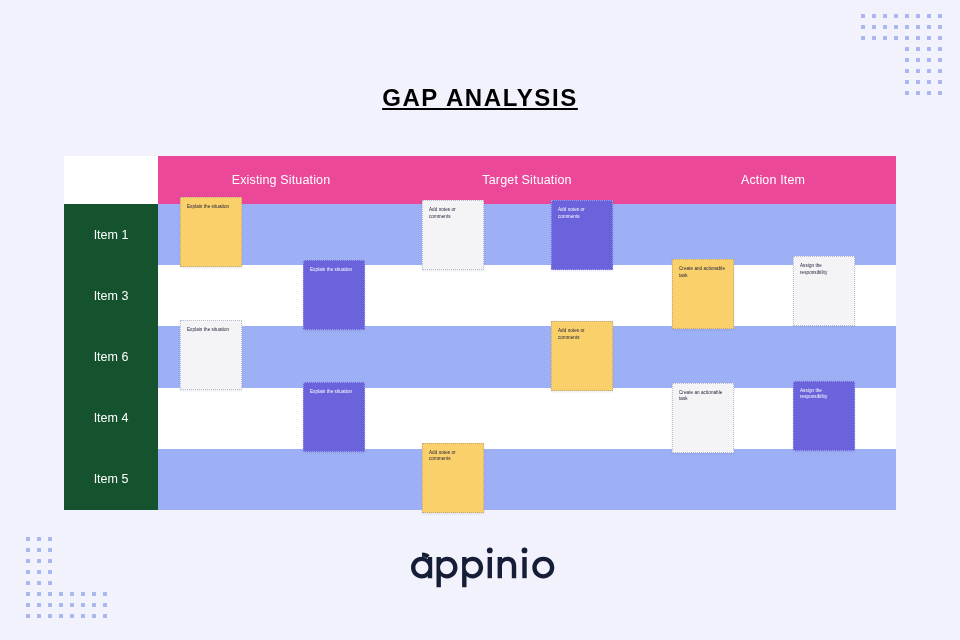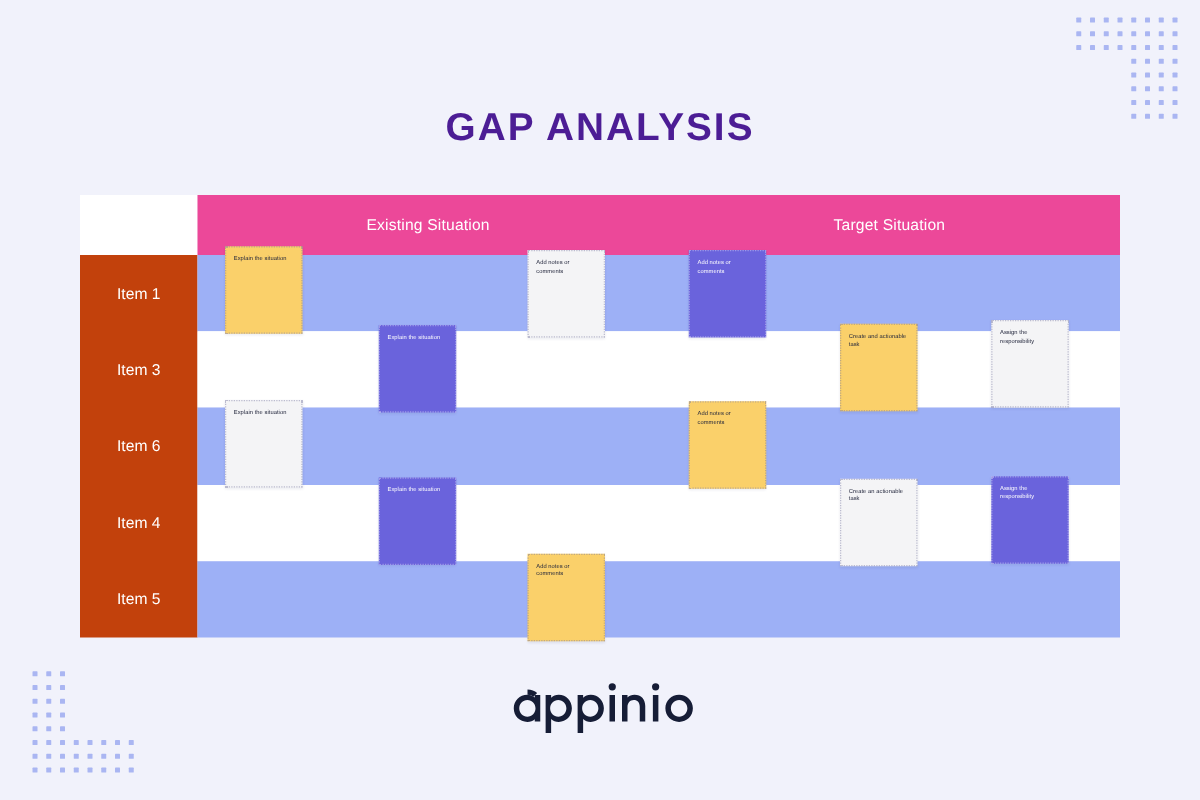--- a/index.html
+++ b/index.html
@@ -42,24 +42,25 @@
     grid-template-rows: repeat(8, 4px);
   }
 
   
   #page-title {
     position: absolute;
     top: 84px;
     left: 0;
     width: 100%;
     text-align: center;
-    font-size: 31px;
+    font-size: 24px;
     font-weight: bold;
     letter-spacing: 1.6px;
-    color: #4c1d95;
+    color: #000000;
+    text-decoration: underline;
   }
 
   
   #gap-table {
     position: absolute;
     left: 64px;
     top: 156px;
     width: 832px;
     height: 354px;
   }
@@ -105,21 +106,21 @@
     left: 0;
     top: 48px;
     width: 100%;
     height: 306px;
   }
   .item-col {
     position: absolute;
     left: 0; top: 0;
     width: 94px;
     height: 100%;
-    background: #c2410c;
+    background: #14532d;
     display: flex;
     flex-direction: column;
   }
   .item-cell {
     flex: 1 1 0;
     display: flex;
     align-items: center;
     justify-content: center;
     color: #ffffff;
     font-size: 12.5px;
@@ -316,20 +317,21 @@
 <div id="page-title">GAP ANALYSIS</div>
 
 <div id="gap-table">
   <div class="table-grid">
 
     <div class="header-row">
       <div class="corner-cell"></div>
       <div class="header-cells" id="header-cells">
           <div class="header-cell">Existing Situation</div>
           <div class="header-cell">Target Situation</div>
+          <div class="header-cell">Action Item</div>
         </div>
     </div>
 
     <div class="body-area">
       <div class="item-col" id="item-col">
           <div class="item-cell">Item 1</div>
           <div class="item-cell">Item 3</div>
           <div class="item-cell">Item 6</div>
           <div class="item-cell">Item 4</div>
           <div class="item-cell">Item 5</div>

